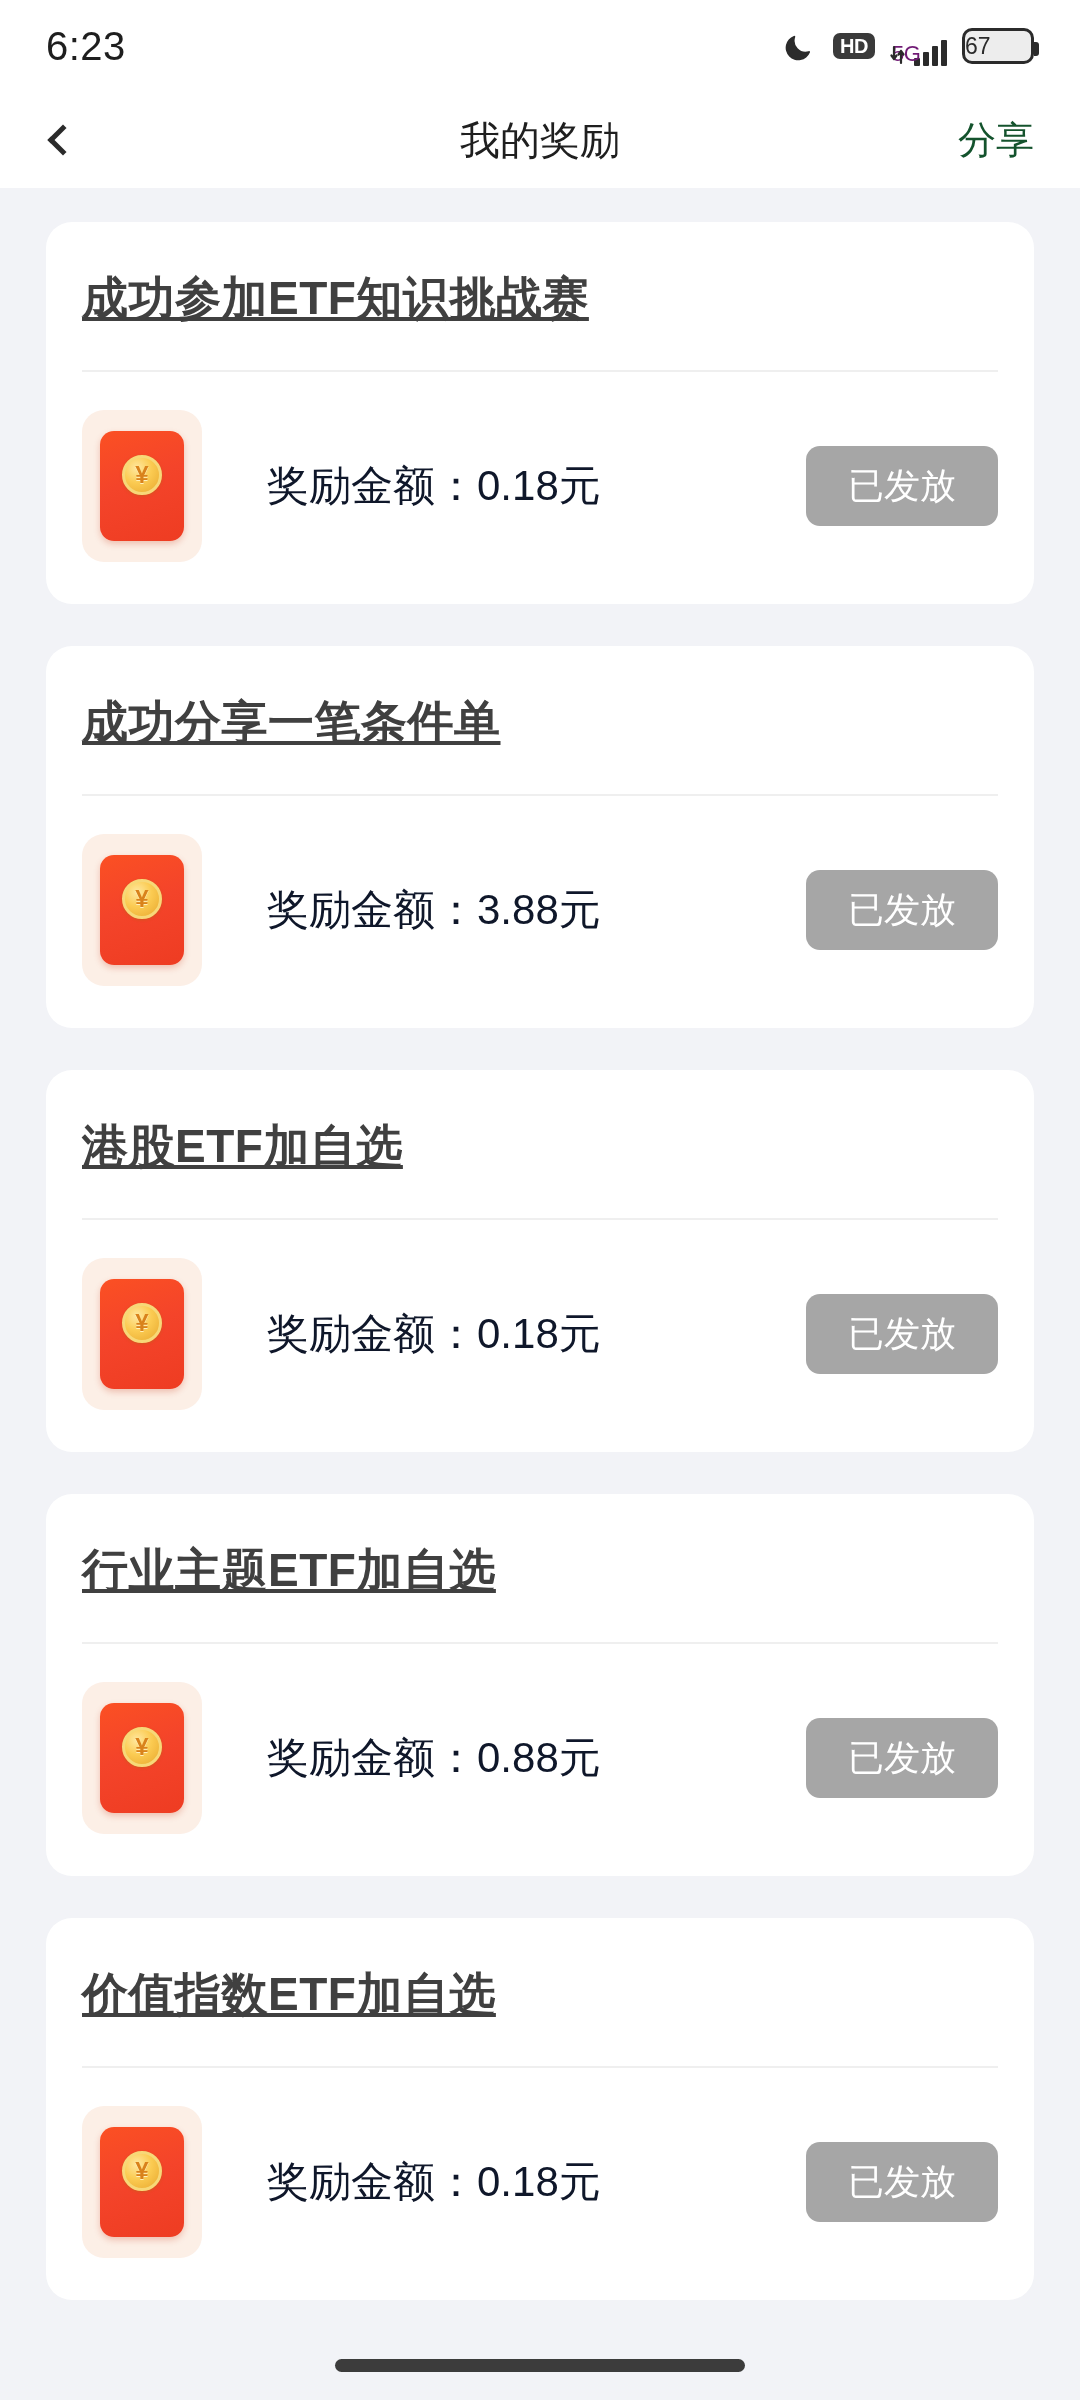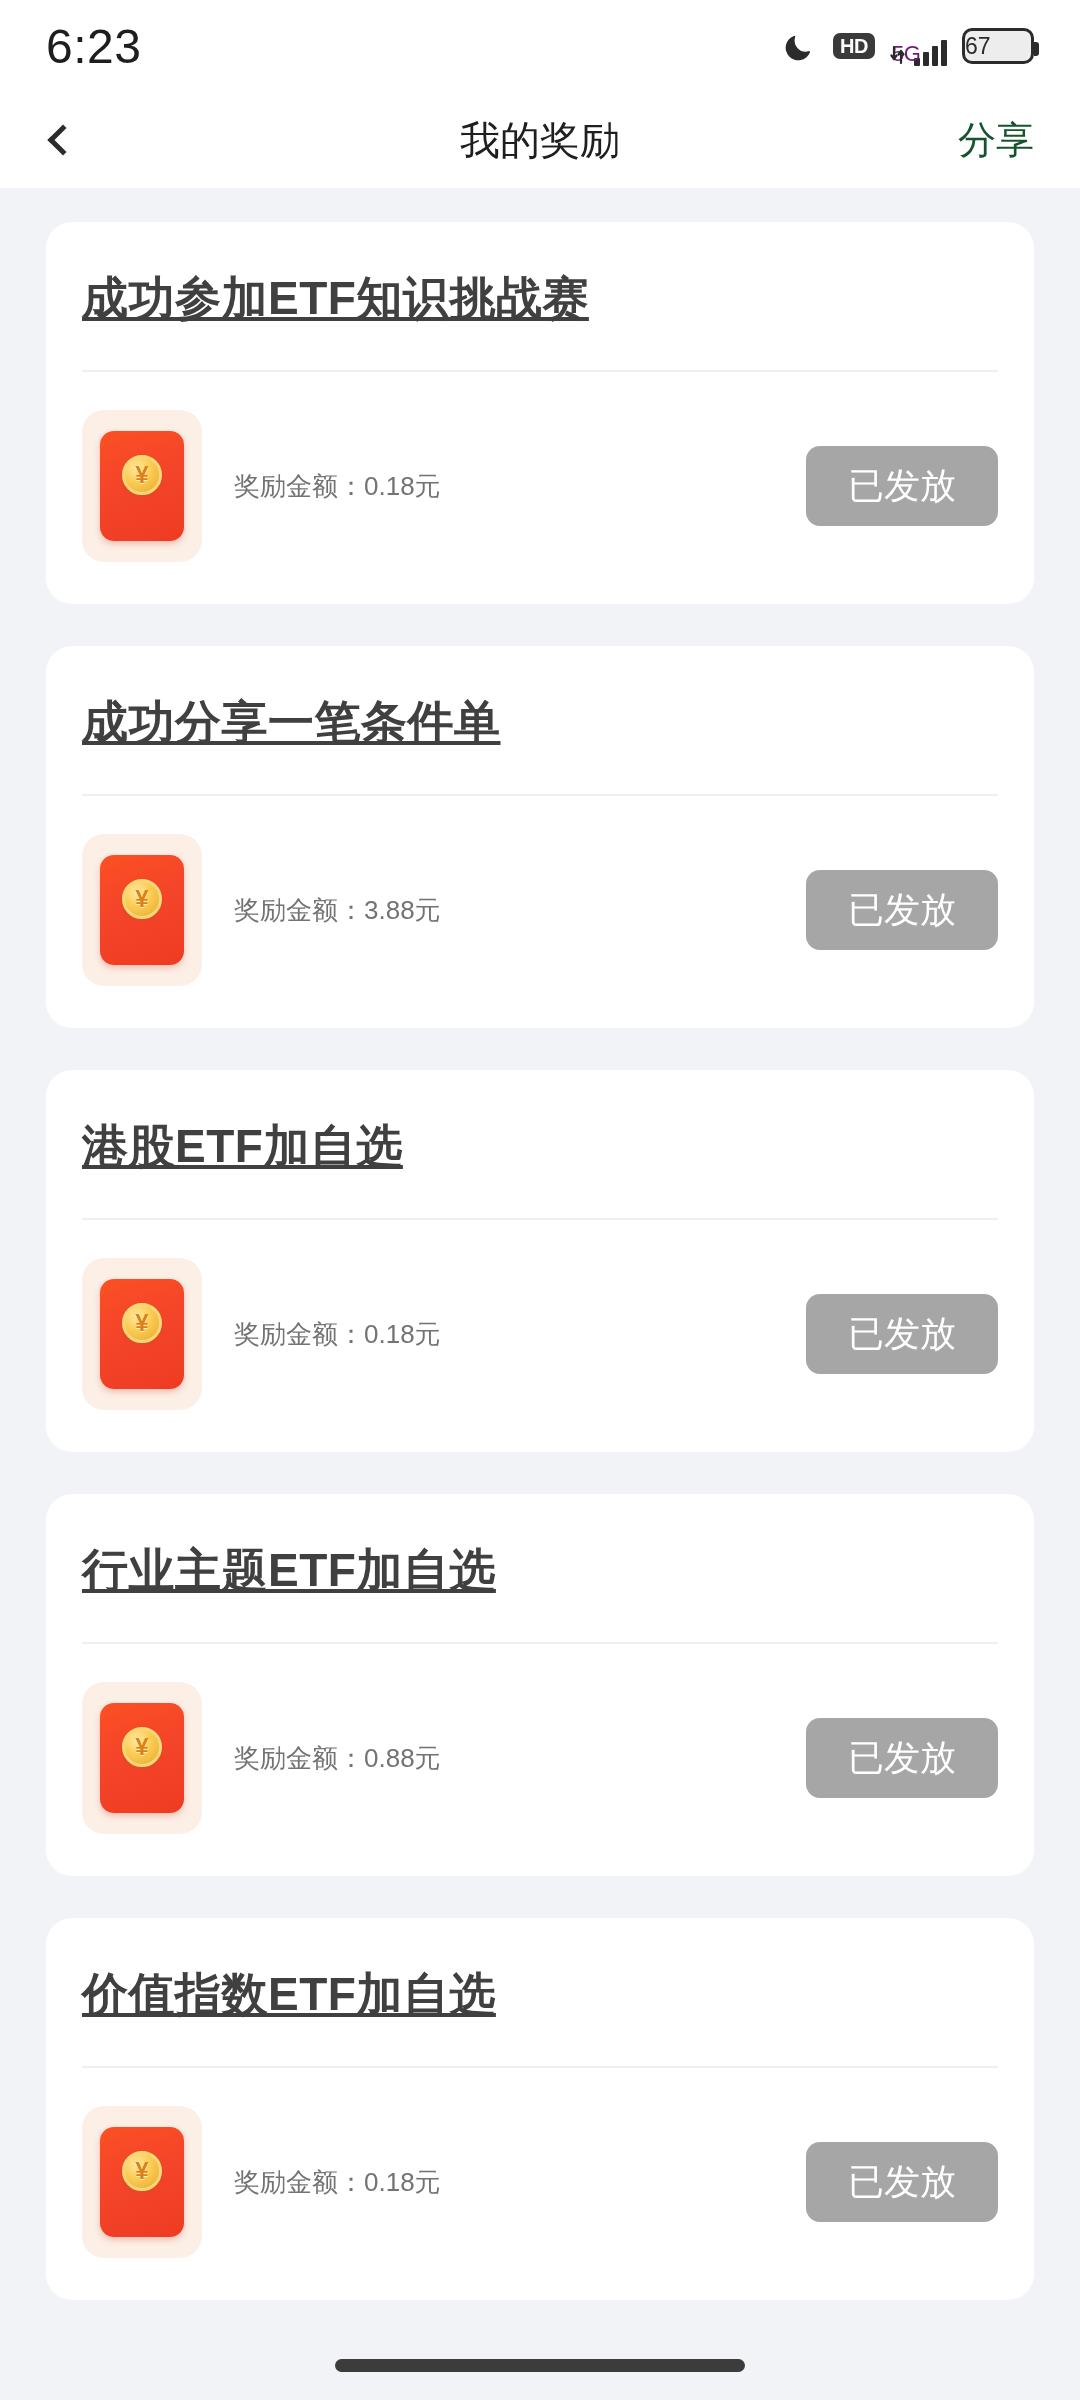--- a/index.html
+++ b/index.html
@@ -10,21 +10,21 @@
     overflow:hidden;
   }
   .phone { position:relative; width:1080px; height:2400px; background:#F2F3F7; }
 
   
   .statusbar {
     position:relative; height:92px; background:#FFFFFF;
     display:flex; align-items:center; justify-content:space-between;
     padding:0 46px;
   }
-  .clock { font-size:48px; color:#1E1E1E; letter-spacing:0.5px; font-weight:400; }
+  .clock { font-size:40px; color:#1E1E1E; letter-spacing:0.5px; font-weight:400; }
   .status-icons { display:flex; align-items:center; gap:15px; }
   .moon-icon { width:36px; height:36px; position:relative; }
   .hd-badge {
     background:#3A3A3A; color:#FFFFFF; border-radius:7px;
     font-size:20px; font-weight:700; padding:3px 7px; line-height:1;
     letter-spacing:-0.5px;
   }
   .net-group { display:flex; align-items:flex-end; gap:2px; position:relative; height:40px; }
   .g5 {
     font-size:22px; color:#701a75; line-height:1;
@@ -100,21 +100,21 @@
     background:radial-gradient(circle at 35% 30%,#FFE8A0 0%,#FBCB52 45%,#E8A82E 100%);
     border:3px solid #F7D878;
     display:flex; align-items:center; justify-content:center;
     box-shadow:0 1px 3px rgba(170,110,20,0.45);
   }
   .env-coin b {
     font-size:24px; color:#D9821B; line-height:1; font-weight:700;
     text-shadow:0 1px 0 rgba(255,245,200,0.9);
   }
   .reward-text {
-    margin-left:32px; font-size:26px; color:#737373; white-space:nowrap;
+    margin-left:65px; font-size:42px; color:#0f172a; white-space:nowrap;
   }
   .status-btn {
     margin-left:auto; background:#A6A6A6; color:#FFFFFF;
     border-radius:14px; font-size:36px;
     padding:22px 42px; line-height:1; white-space:nowrap;
   }
 
   
   .home-bar {
     position:absolute; bottom:28px; left:50%; transform:translateX(-50%);

